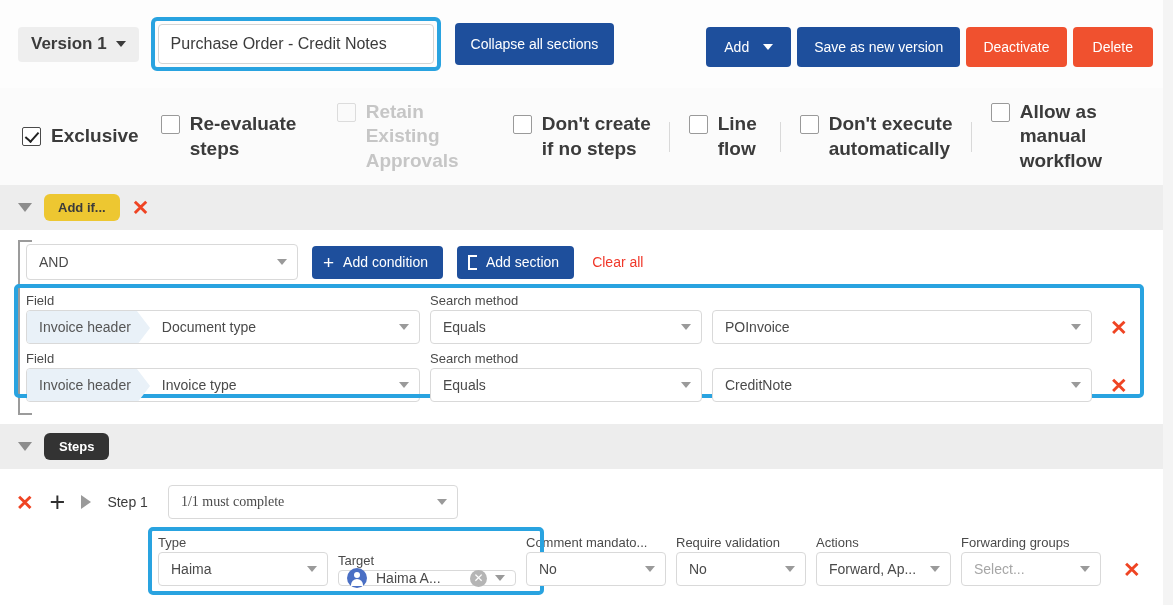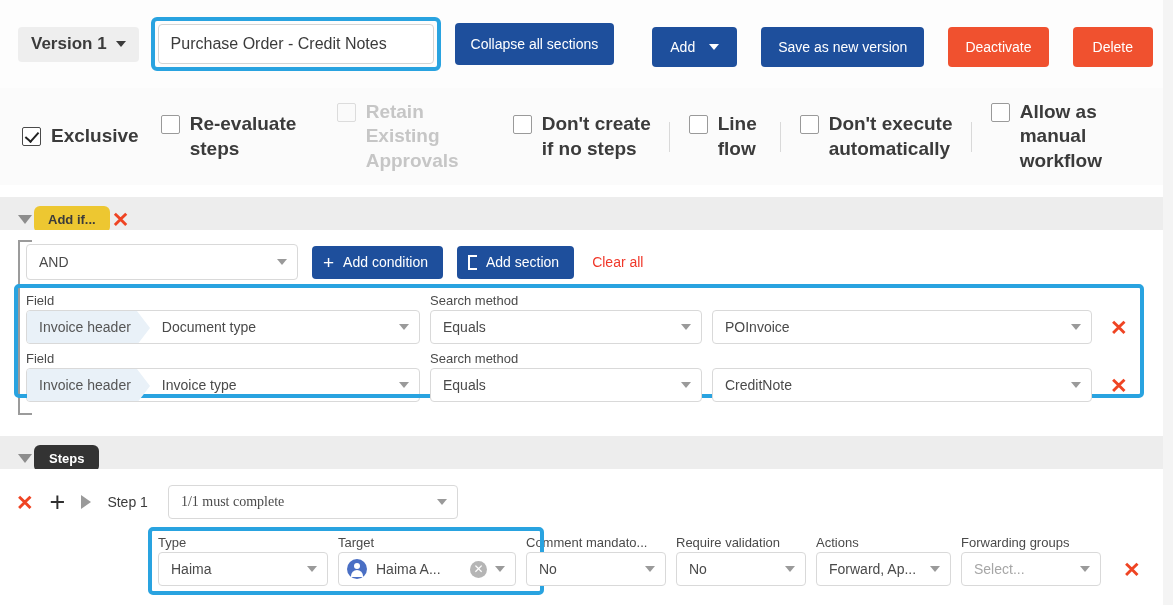--- a/index.html
+++ b/index.html
@@ -74,21 +74,21 @@
   .btn-red  { background: #f0512f; }
 
   .btn-collapse {
     margin-left: 14px;
     height: 42px;
     padding: 0 16px;
     font-size: 14px;
   }
   .right-actions {
     position: absolute; right: 10px; top: 27px;
-    display: flex; align-items: center; gap: 24px;
+    display: flex; align-items: center; gap: 6px;
   }
   .btn-add {
     height: 40px; padding: 0 18px;
     display: inline-flex; align-items: center; gap: 14px;
   }
   .caret-white {
     width: 0; height: 0;
     border-left: 5px solid transparent;
     border-right: 5px solid transparent;
     border-top: 6px solid #ffffff;
@@ -143,23 +143,22 @@
     max-width: 125px;
   }
   .opt-label.dim { color: #c6c6c6; }
   .opt-label.nowrap-1 { max-width: 150px; }
 
   
   .sec-head {
     width: 1163px; height: 45px;
     background: #ededed;
     display: flex; align-items: center;
-    gap: 2px;
+    gap: 12px;
     padding-left: 18px;
-    margin-top: 12px;
   }
   .tri-down {
     width: 0; height: 0;
     border-left: 7px solid transparent;
     border-right: 7px solid transparent;
     border-top: 9px solid #8d8d8d;
     cursor: pointer;
   }
   .badge-addif {
     background: #edc731;
@@ -335,21 +334,21 @@
     border: 4px solid #29a3e0;
     border-radius: 5px;
     pointer-events: none;
   }
   .step-fields {
     display: flex; align-items: flex-end; gap: 10px;
     padding-top: 8px; padding-left: 10px;
   }
   .sel-type { width: 170px; }
   .sel-target {
-    width: 178px; height: 34px;
+    width: 178px; height: 16px;
     padding-left: 8px;
   }
   .avatar {
     width: 20px; height: 20px; border-radius: 50%;
     background: #4a6fc4;
     flex: 0 0 auto;
     position: relative;
     margin-right: 9px;
   }
   .avatar::before {

